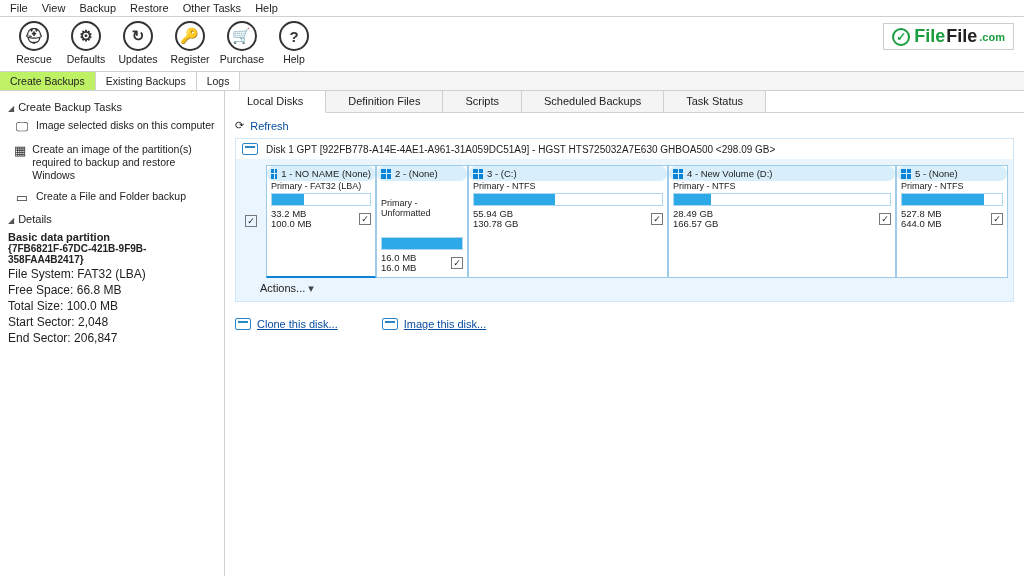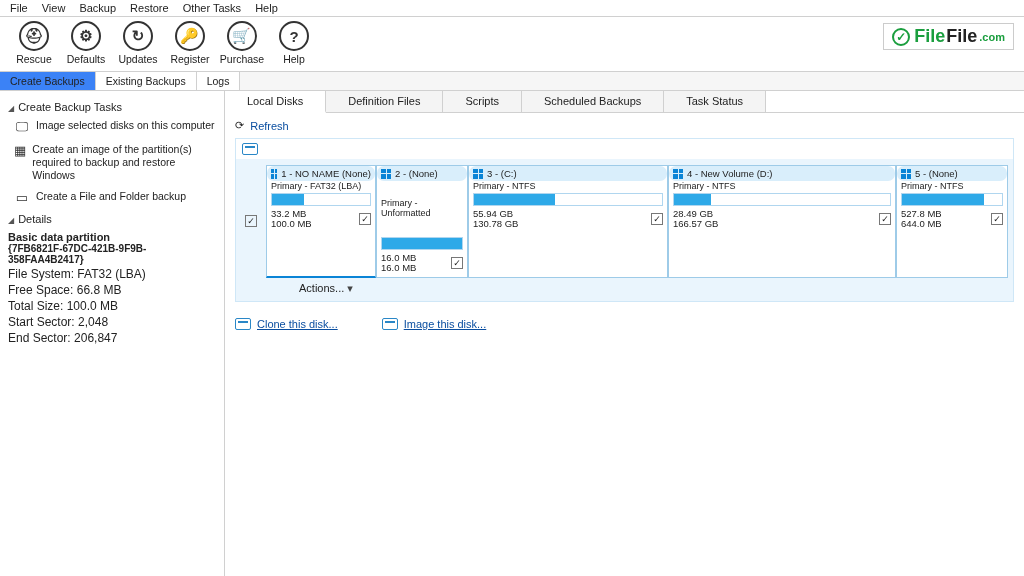--- a/index.html
+++ b/index.html
@@ -12,21 +12,21 @@
   .tool-btn { display: flex; flex-direction: column; align-items: center; width: 52px; cursor: pointer; }
   .tool-icon { width: 30px; height: 30px; border: 2.4px solid #333; border-radius: 50%; display: flex; align-items: center; justify-content: center; font-size: 15px; font-weight: bold; color: #333; }
   .tool-label { margin-top: 2px; font-size: 10.5px; }
   .brand { position: absolute; right: 10px; top: 6px; font-size: 18px; font-weight: 600; display: flex; align-items: center; border: 1px solid #ccc; padding: 2px 8px; }
   .brand .g { color: #1a9e3e; font-weight: 800; margin-right: 1px; }
   .brand .com { color: #1a9e3e; font-size: 11px; margin-left: 2px; }
   .brand-ico { width: 18px; height: 18px; border: 2px solid #1a9e3e; border-radius: 50%; margin-right: 4px; display:flex; align-items:center; justify-content:center; color:#1a9e3e; font-size:12px; font-weight:800;}
   
   .sub-tabs { display: flex; border-bottom: 1px solid #d0d0d0; background: #f6f6f6; }
   .sub-tab { padding: 3px 10px; border-right: 1px solid #d0d0d0; background: #fff; cursor: pointer; font-size: 10.5px;}
-  .sub-tab:first-child { background: #3b82f6; }
+  .sub-tab:first-child { background: #bef264; }
   
   .main { display: flex; height: calc(576px - 18px - 46px - 20px); }
   .left { width: 225px; border-right: 1px solid #d0d0d0; padding: 6px 8px; overflow: auto; }
   .section-head { font-size: 11px; margin: 4px 0 6px 0; cursor: default; }
   .section-head::before { content: "◢"; font-size: 8px; margin-right: 4px; color:#555; }
   .task-item { display: flex; align-items: flex-start; gap: 6px; margin: 4px 0 8px 6px; cursor: pointer; }
   .task-icon { width: 16px; display:flex; justify-content:center; font-size: 13px; color:#333; }
   .task-text { font-size: 10.5px; line-height: 1.25; }
   .details dt { font-size: 12px; margin-top: 2px; }
   .details .bold { font-weight: 700; }
@@ -46,21 +46,21 @@
   .part { border: 1px solid #9ecbe8; background: #fff; display:flex; flex-direction:column; font-size: 9.5px; position:relative; }
   .part.sel { border-bottom: 2px solid #0a84d6; }
   .part-top { display:flex; align-items:center; gap:4px; padding: 2px 4px; background:#d9eefb; white-space:nowrap; overflow:hidden;border-radius:7px;}
   .win-ico { width:10px; height:10px; display:inline-grid; grid-template-columns:1fr 1fr; grid-template-rows:1fr 1fr; gap:1px;}
   .win-ico span{background:#0a84d6;}
   .usage { height: 13px; background:#fff; border:1px solid #b0d6ef; margin:2px 4px; position:relative;}
   .usage-fill { height:100%; background:#2ea9e8;}
   .part-bot { display:flex; justify-content:space-between; align-items:center; padding: 1px 4px 3px 4px;}
   .part-bot .sizes { line-height:1.1; }
   .chk { width:12px; height:12px; border:1px solid #777; display:inline-flex; align-items:center; justify-content:center; font-size:9px;}
-  .actions-row { padding: 2px 4px 6px 63px; background:#eaf5fd; font-size:11px;}
+  .actions-row { padding: 2px 4px 6px 24px; background:#eaf5fd; font-size:11px;}
   .actions-row::after { content:" ▾"; color:#444;}
   .disk-links { display:flex; gap:44px; padding: 8px 10px; align-items:center;}
   .disk-links a { color:#0a4ea0; text-decoration: underline; cursor:pointer; }
   .link-item { display:flex; gap:6px; align-items:center;}
   .hdd-ico { width:16px; height:12px; border:1.5px solid #2a87c7; border-radius:2px; position:relative;}
   .hdd-ico::after{content:"";position:absolute;left:2px;right:2px;top:2px;height:2px;background:#2a87c7;}
 </style>
 </head>
 <body>
 
@@ -151,20 +151,21 @@
     </div>
 
     <div class="refresh-row">
       <span>⟳</span>
       <a>Refresh</a>
     </div>
 
     <div class="disk-block">
       <div class="disk-header">
         <span class="hdd-ico"></span>
+        <span>Disk 1 GPT [922FB778-A14E-4AE1-A961-31A059DC51A9] - HGST HTS725032A7E630 GHBOA500  &lt;298.09 GB&gt;</span>
       </div>
       <div class="disk-body">
         <div class="select-col">
             <span class="chk">✓</span>
           </div>
         <div class="partitions" id="partitions">
             <div class="part sel" style="width: 110px;">
               <div class="part-top">
                 <span class="win-ico">
                   <span></span>

